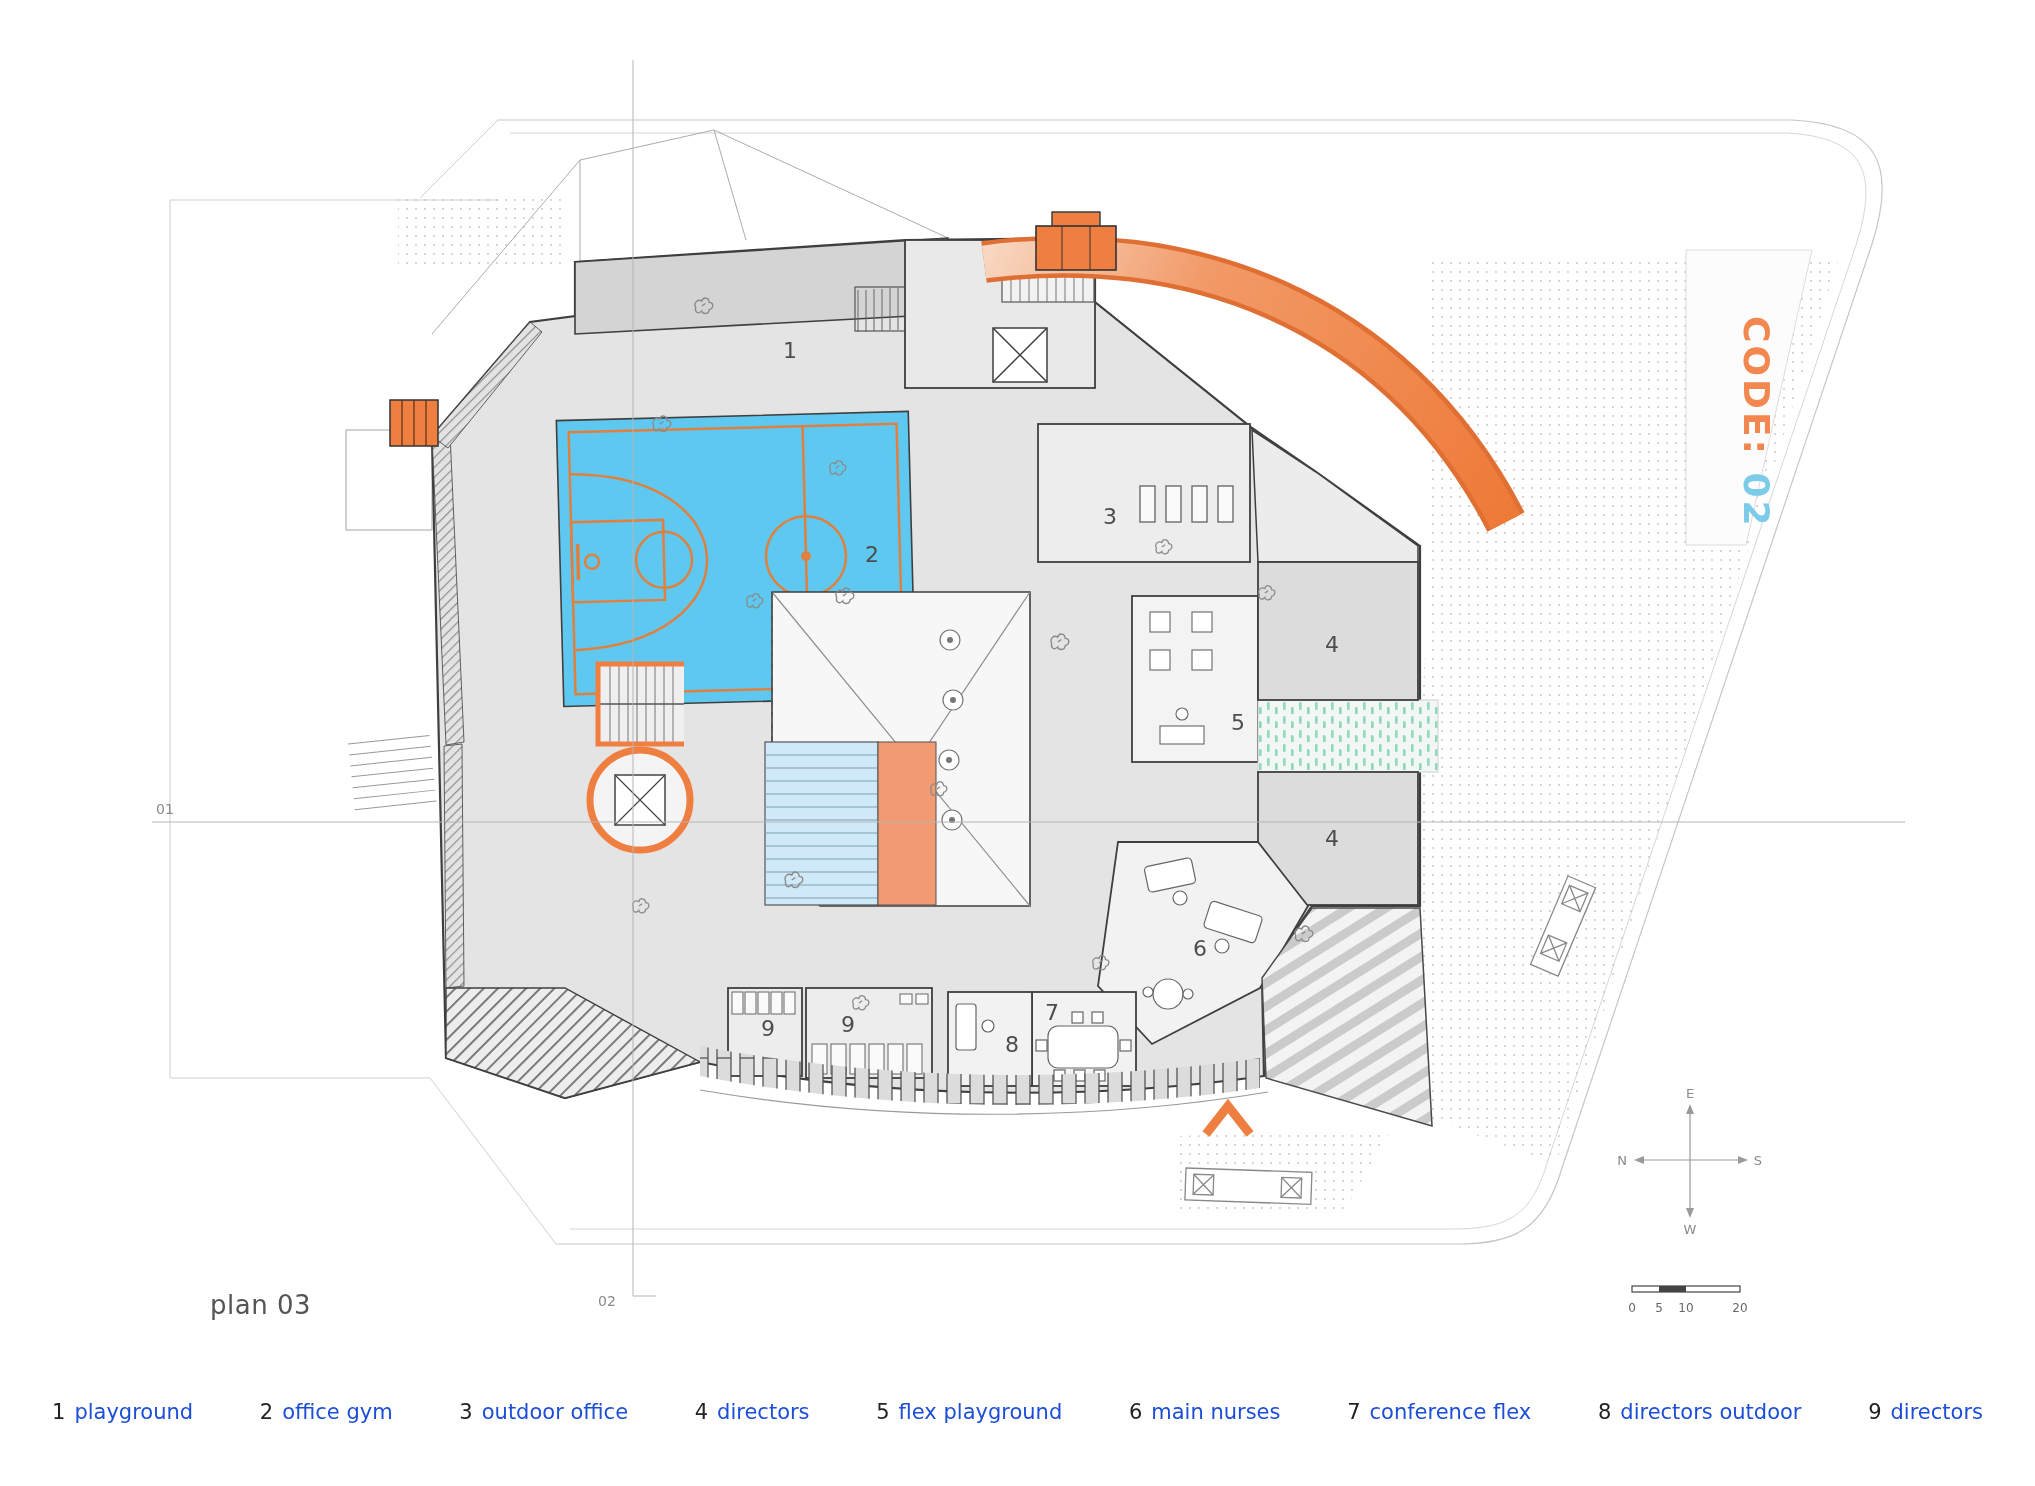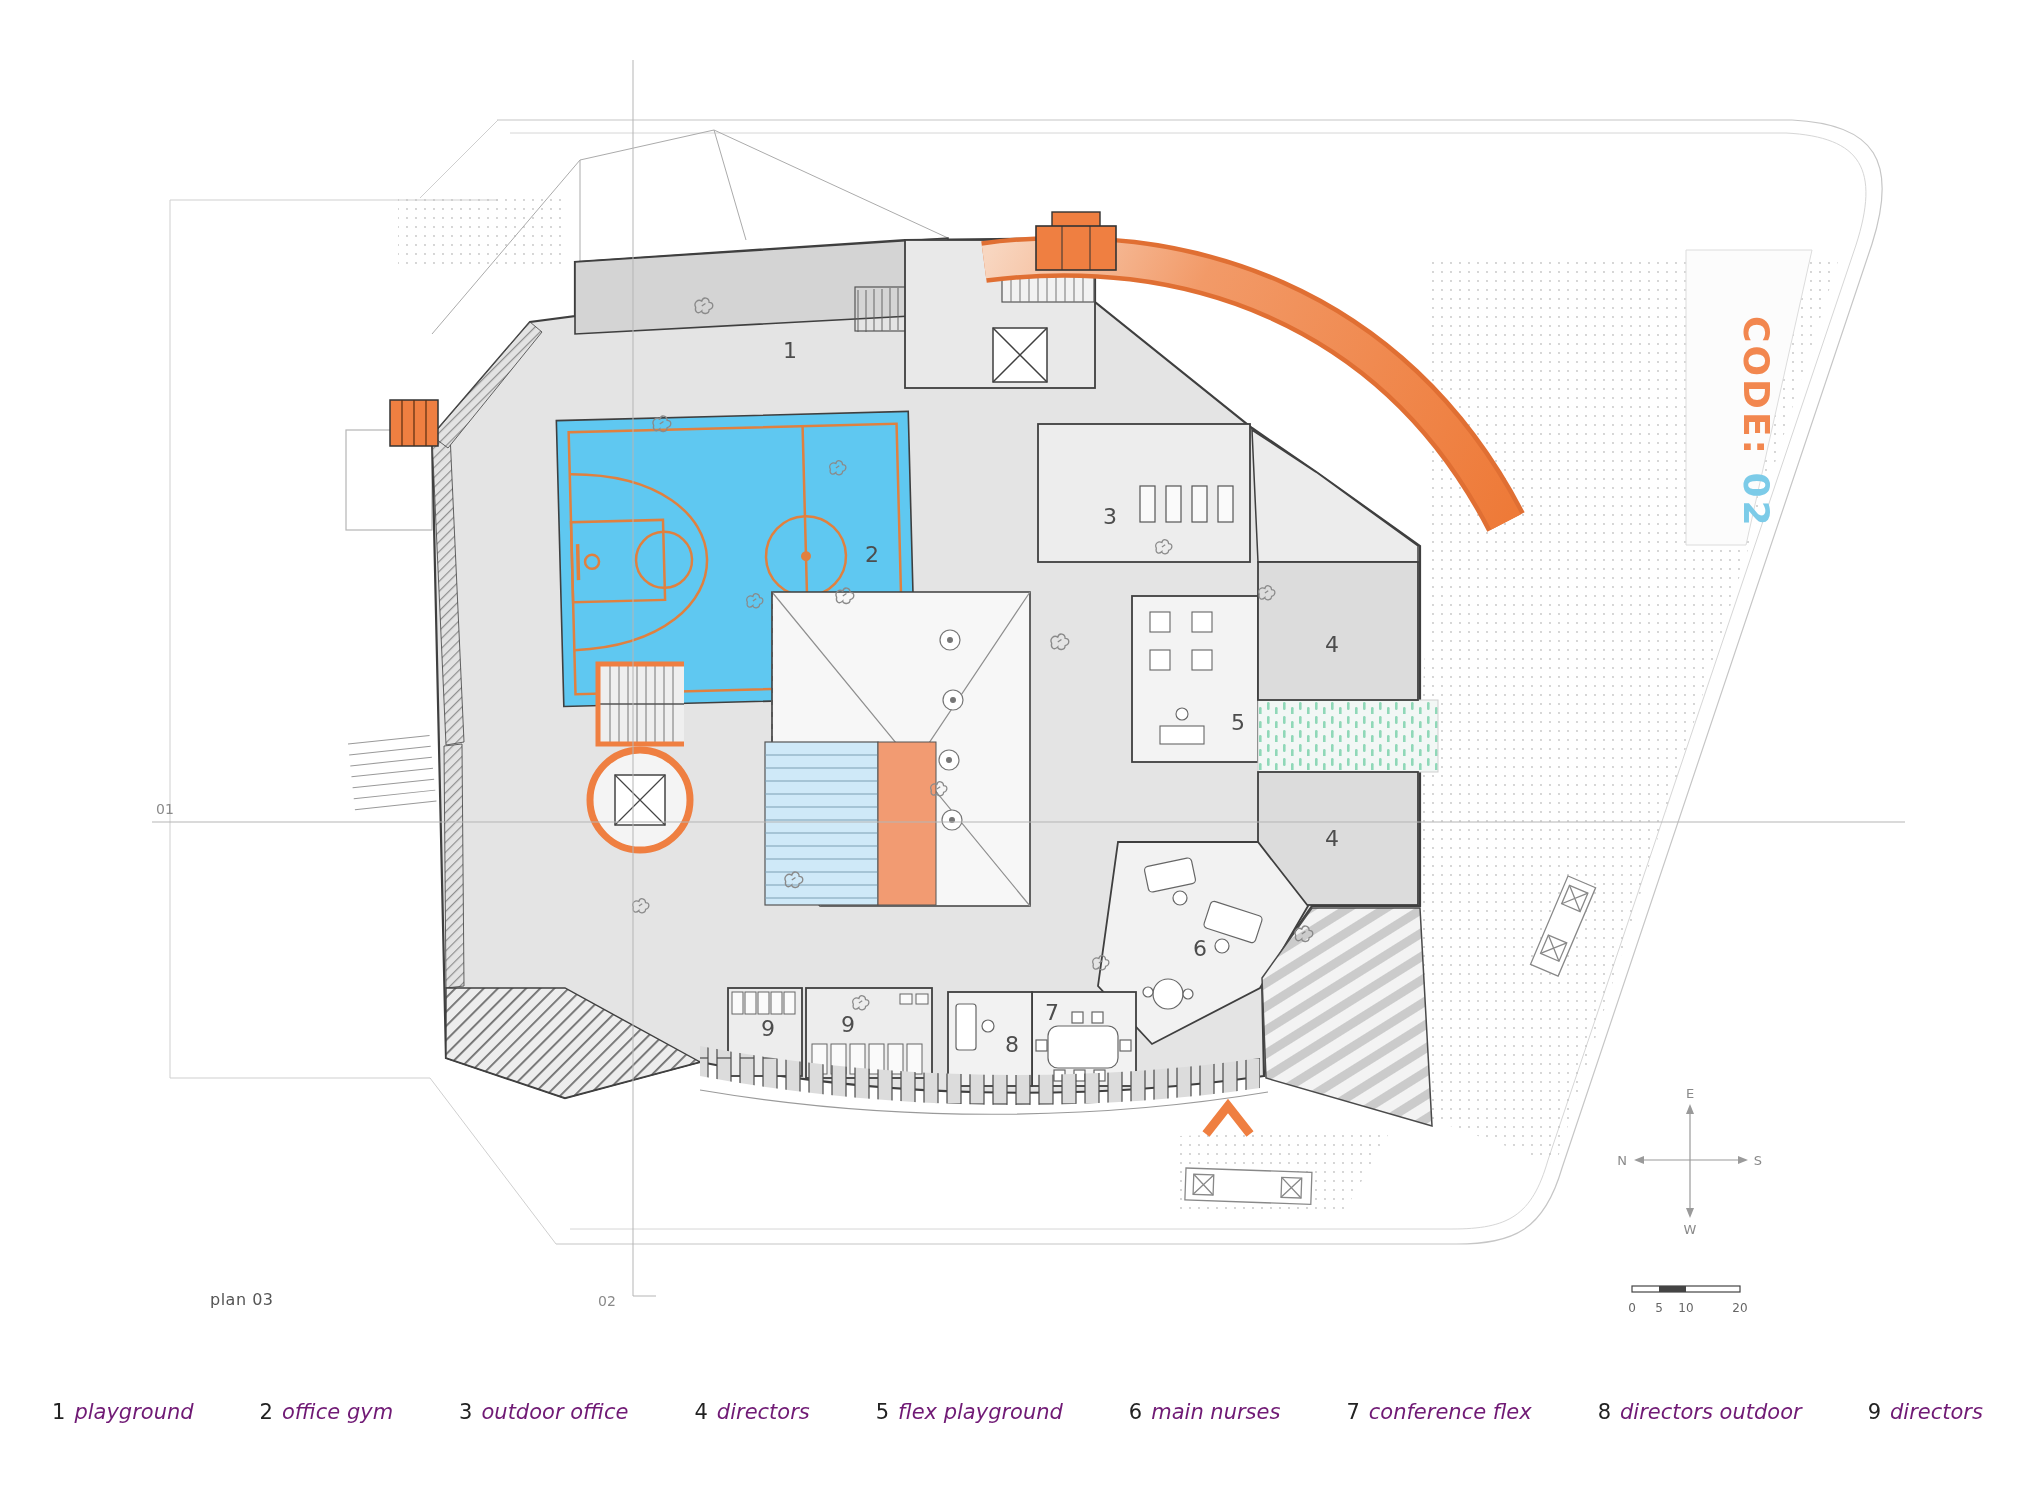--- a/index.html
+++ b/index.html
@@ -1,25 +1,25 @@
 <!DOCTYPE html>
 <html><head>
 <meta charset="utf-8">
 <style>
   html,body{margin:0;padding:0;background:#ffffff;}
   body{font-family:"DejaVu Sans", sans-serif;}
   .stage{position:relative;width:2035px;height:1486px;background:#ffffff;overflow:hidden;}
   .stage svg{position:absolute;left:0;top:0;}
   svg text{font-family:"DejaVu Sans", sans-serif;}
-  .plan-title{position:absolute;left:210px;top:1290px;font-size:16px;color:#555;letter-spacing:.5px;}
+  .plan-title{position:absolute;left:210px;top:1290px;font-size:26px;color:#555;letter-spacing:.5px;}
   .legend{position:absolute;left:0;right:0;top:1400px;display:flex;justify-content:space-between;
           padding:0 52px;font-size:21px;color:#2f2f2f;}
   .legend-item{white-space:nowrap;display:flex;align-items:baseline;}
   .legend-item .ln{margin-right:9px;color:#222;}
-  .legend-item .ll{color:#701a75;font-style:italic;}
+  .legend-item .ll{color:#1d4ed8;}
   .room-num{font-size:22px;fill:#4d4d4d;}
   .sec-label{font-size:14px;fill:#8a8a8a;}
   .tiny{font-size:13px;fill:#8a8a8a;}
   .scale-num{font-size:12px;fill:#666;}
 </style>
 </head>
 <body>
 
 <div class="stage">
 

